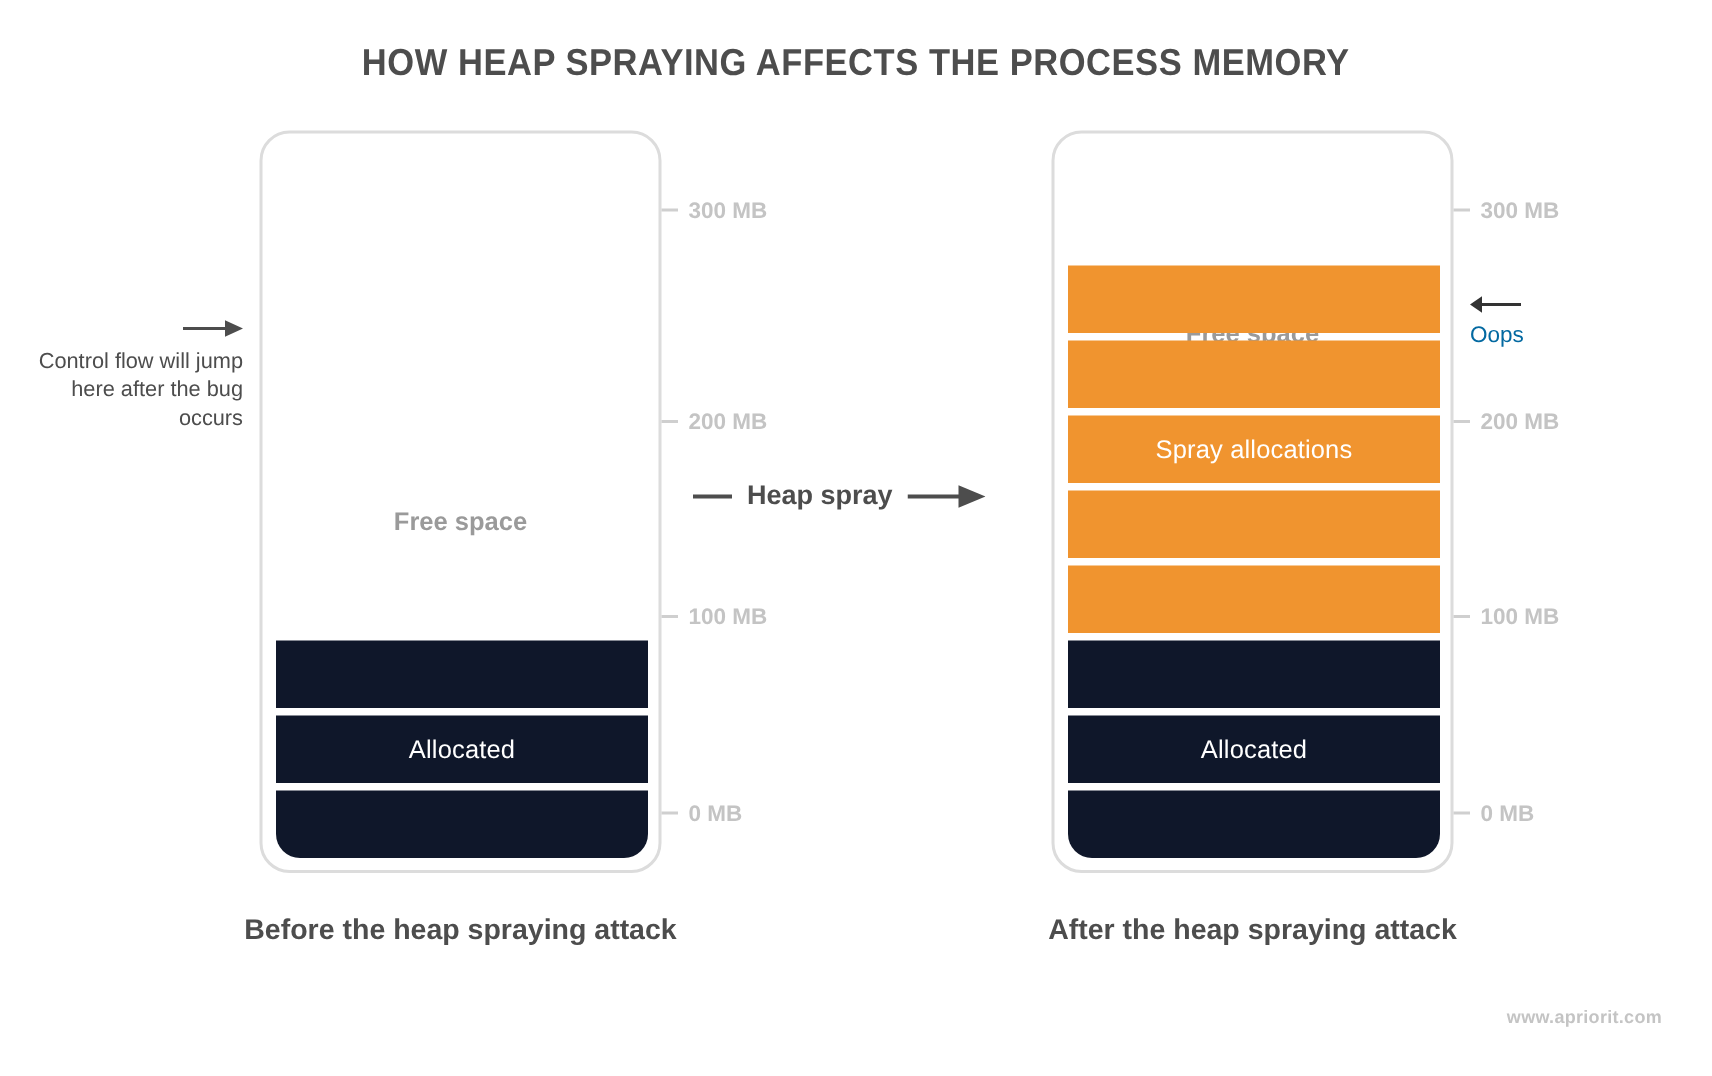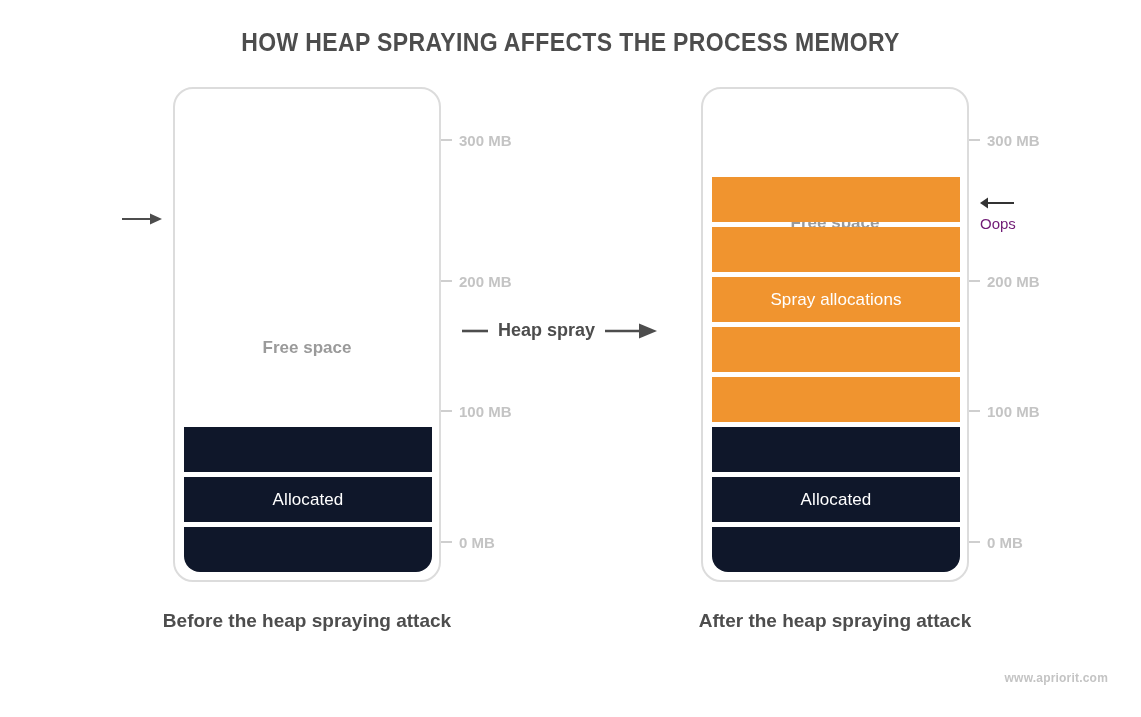--- a/index.html
+++ b/index.html
@@ -165,21 +165,21 @@
   
   .oops {
     position: absolute;
     left: 980px;
     top: 196px;
     text-align: left;
   }
   .oops-arrow { display: block; margin-bottom: 5px; }
   .oops-text {
     font-size: 15px;
-    color: #701a75;
+    color: #0369a1;
   }
 
   
   .caption {
     position: absolute;
     top: 610px;
     width: 400px;
     text-align: center;
     font-size: 19px;
     font-weight: bold;
@@ -238,20 +238,21 @@
     <span class="tick-mark"></span>
     <span class="tick-label">0 MB</span>
   </div>
 </div>
 
 <div class="control-flow">
   <svg class="cf-arrow" width="40" height="14" viewBox="0 0 40 14">
     <line x1="0" y1="7" x2="30" y2="7" stroke="#4d4d4d" stroke-width="2"></line>
     <polygon points="28,1.5 40,7 28,12.5" fill="#4d4d4d"></polygon>
   </svg>
+  <div class="cf-text">Control flow will jump here after the bug occurs</div>
 </div>
 
 <div class="heap-spray">
   <svg width="26" height="6" viewBox="0 0 26 6">
     <line x1="0" y1="3" x2="26" y2="3" stroke="#4d4d4d" stroke-width="2.6"></line>
   </svg>
   <span class="hs-text">Heap spray</span>
   <svg width="52" height="18" viewBox="0 0 52 18">
     <line x1="0" y1="9" x2="38" y2="9" stroke="#4d4d4d" stroke-width="2.6"></line>
     <polygon points="34,1.5 52,9 34,16.5" fill="#4d4d4d"></polygon>

